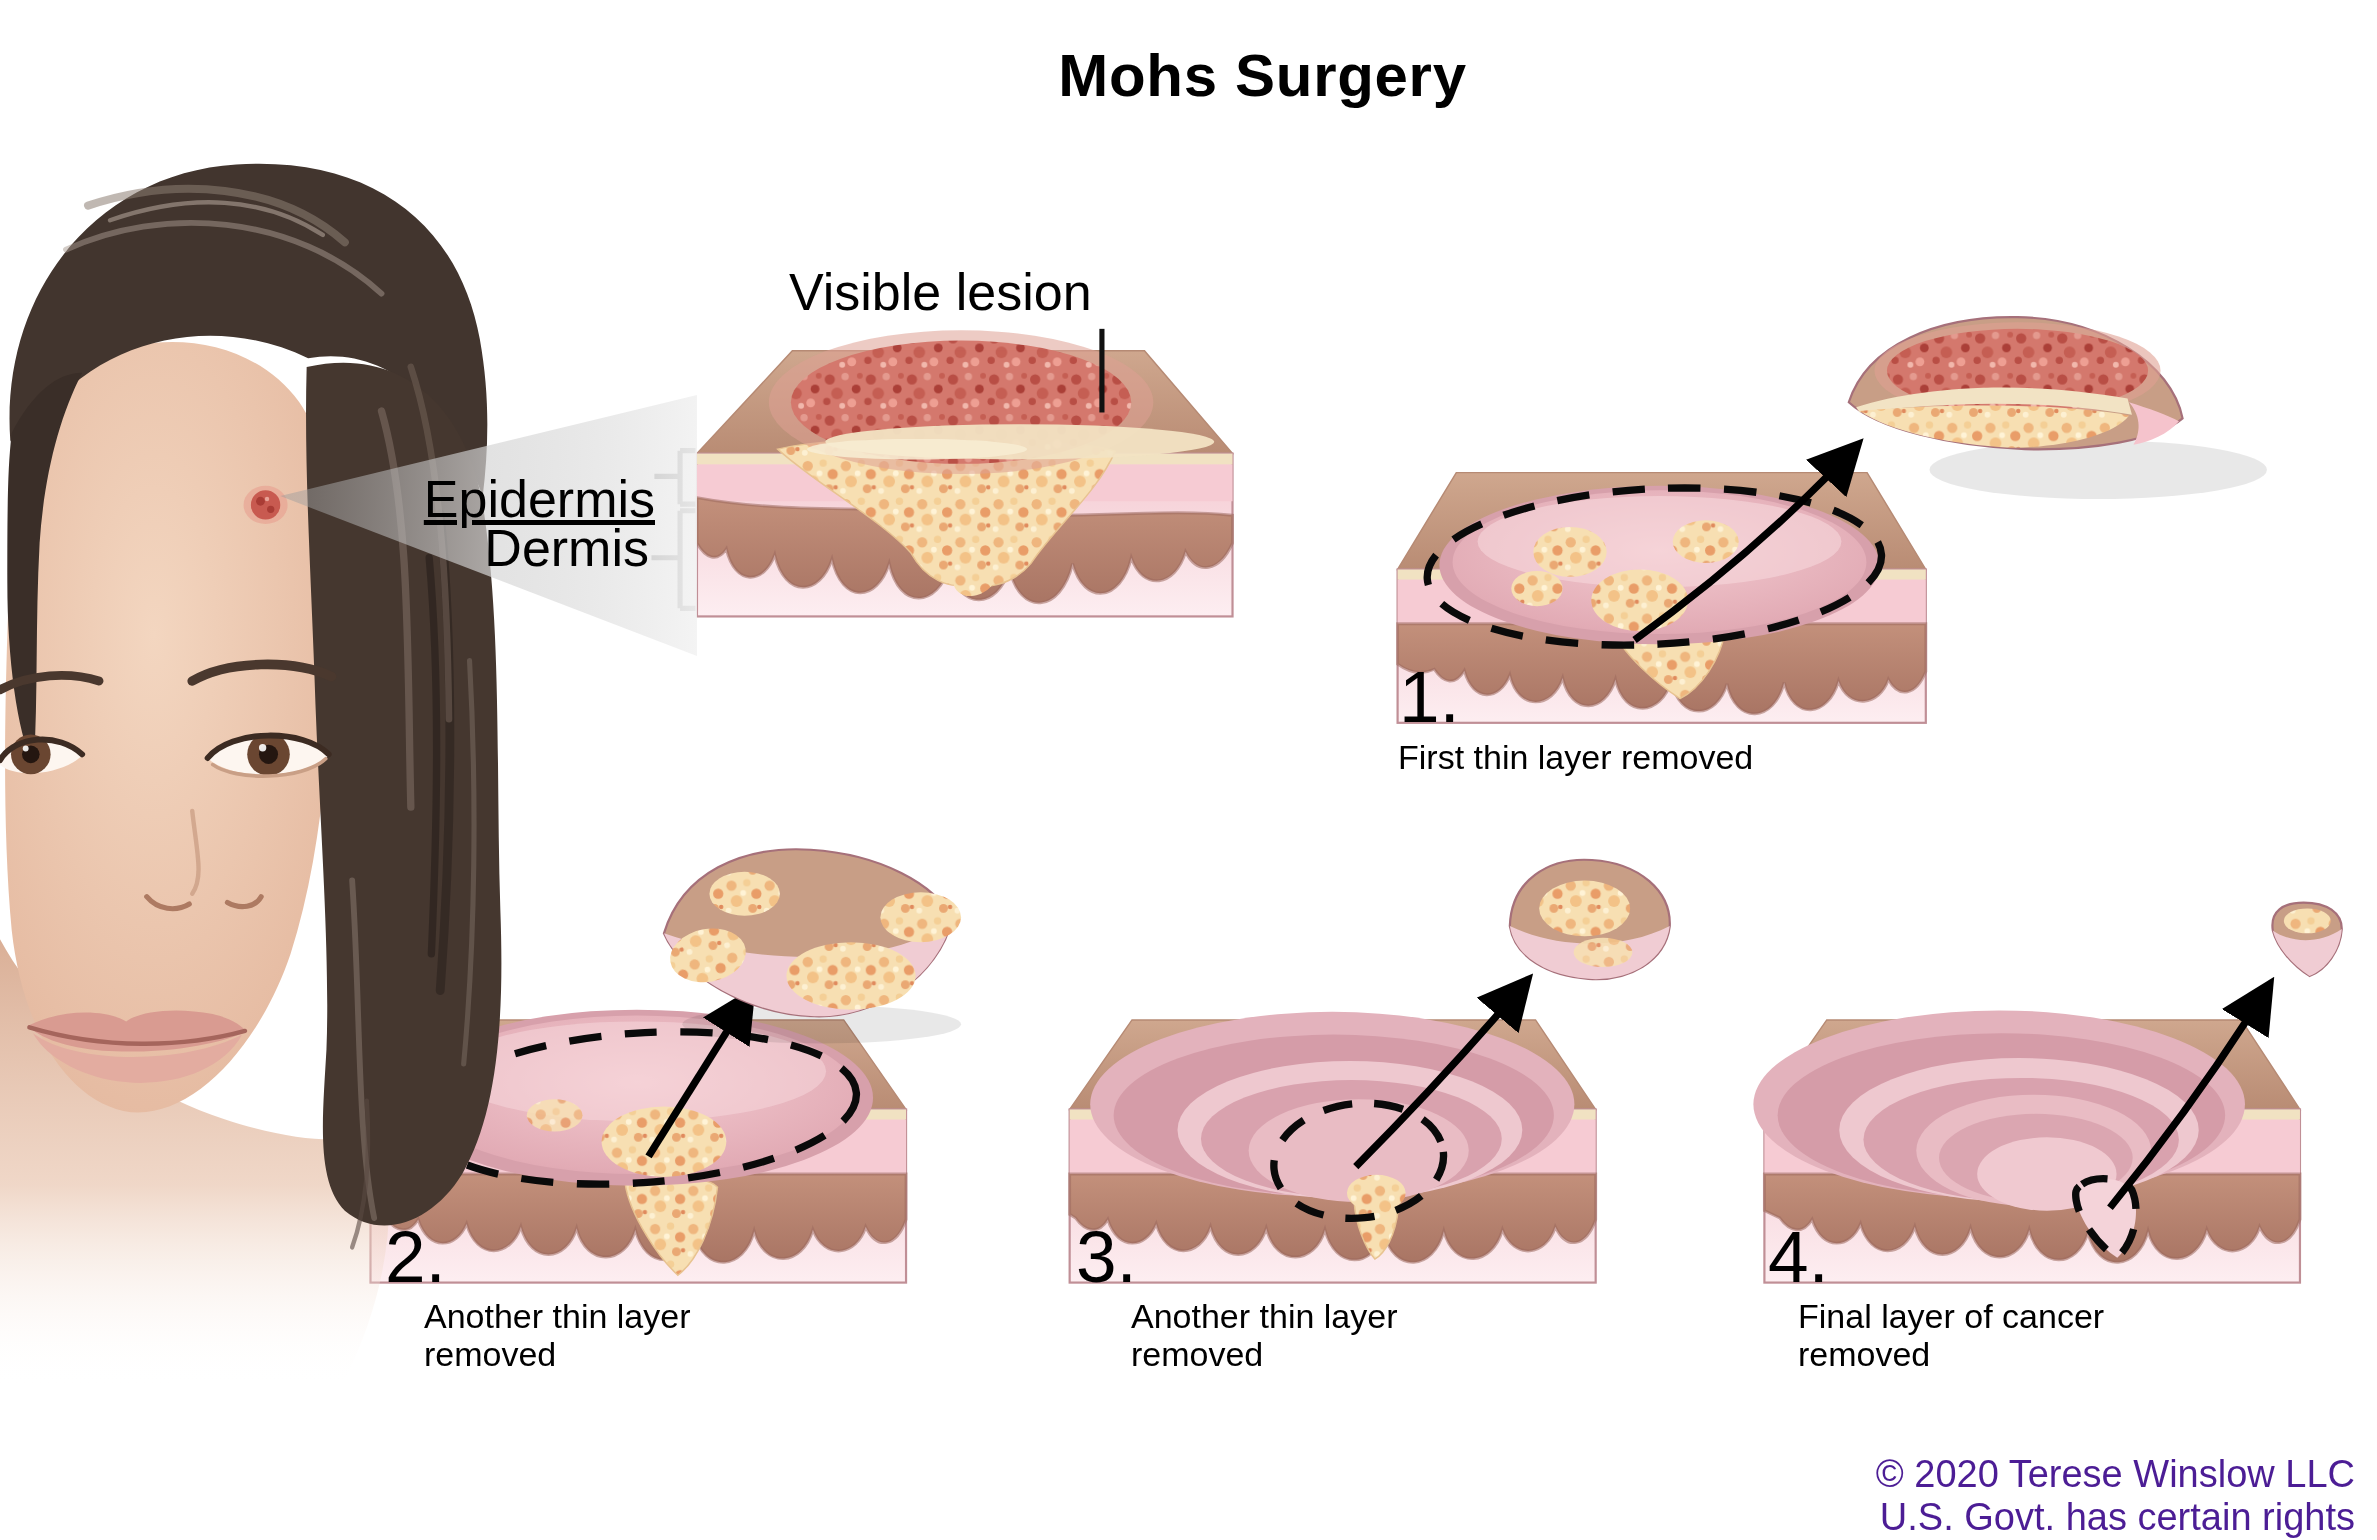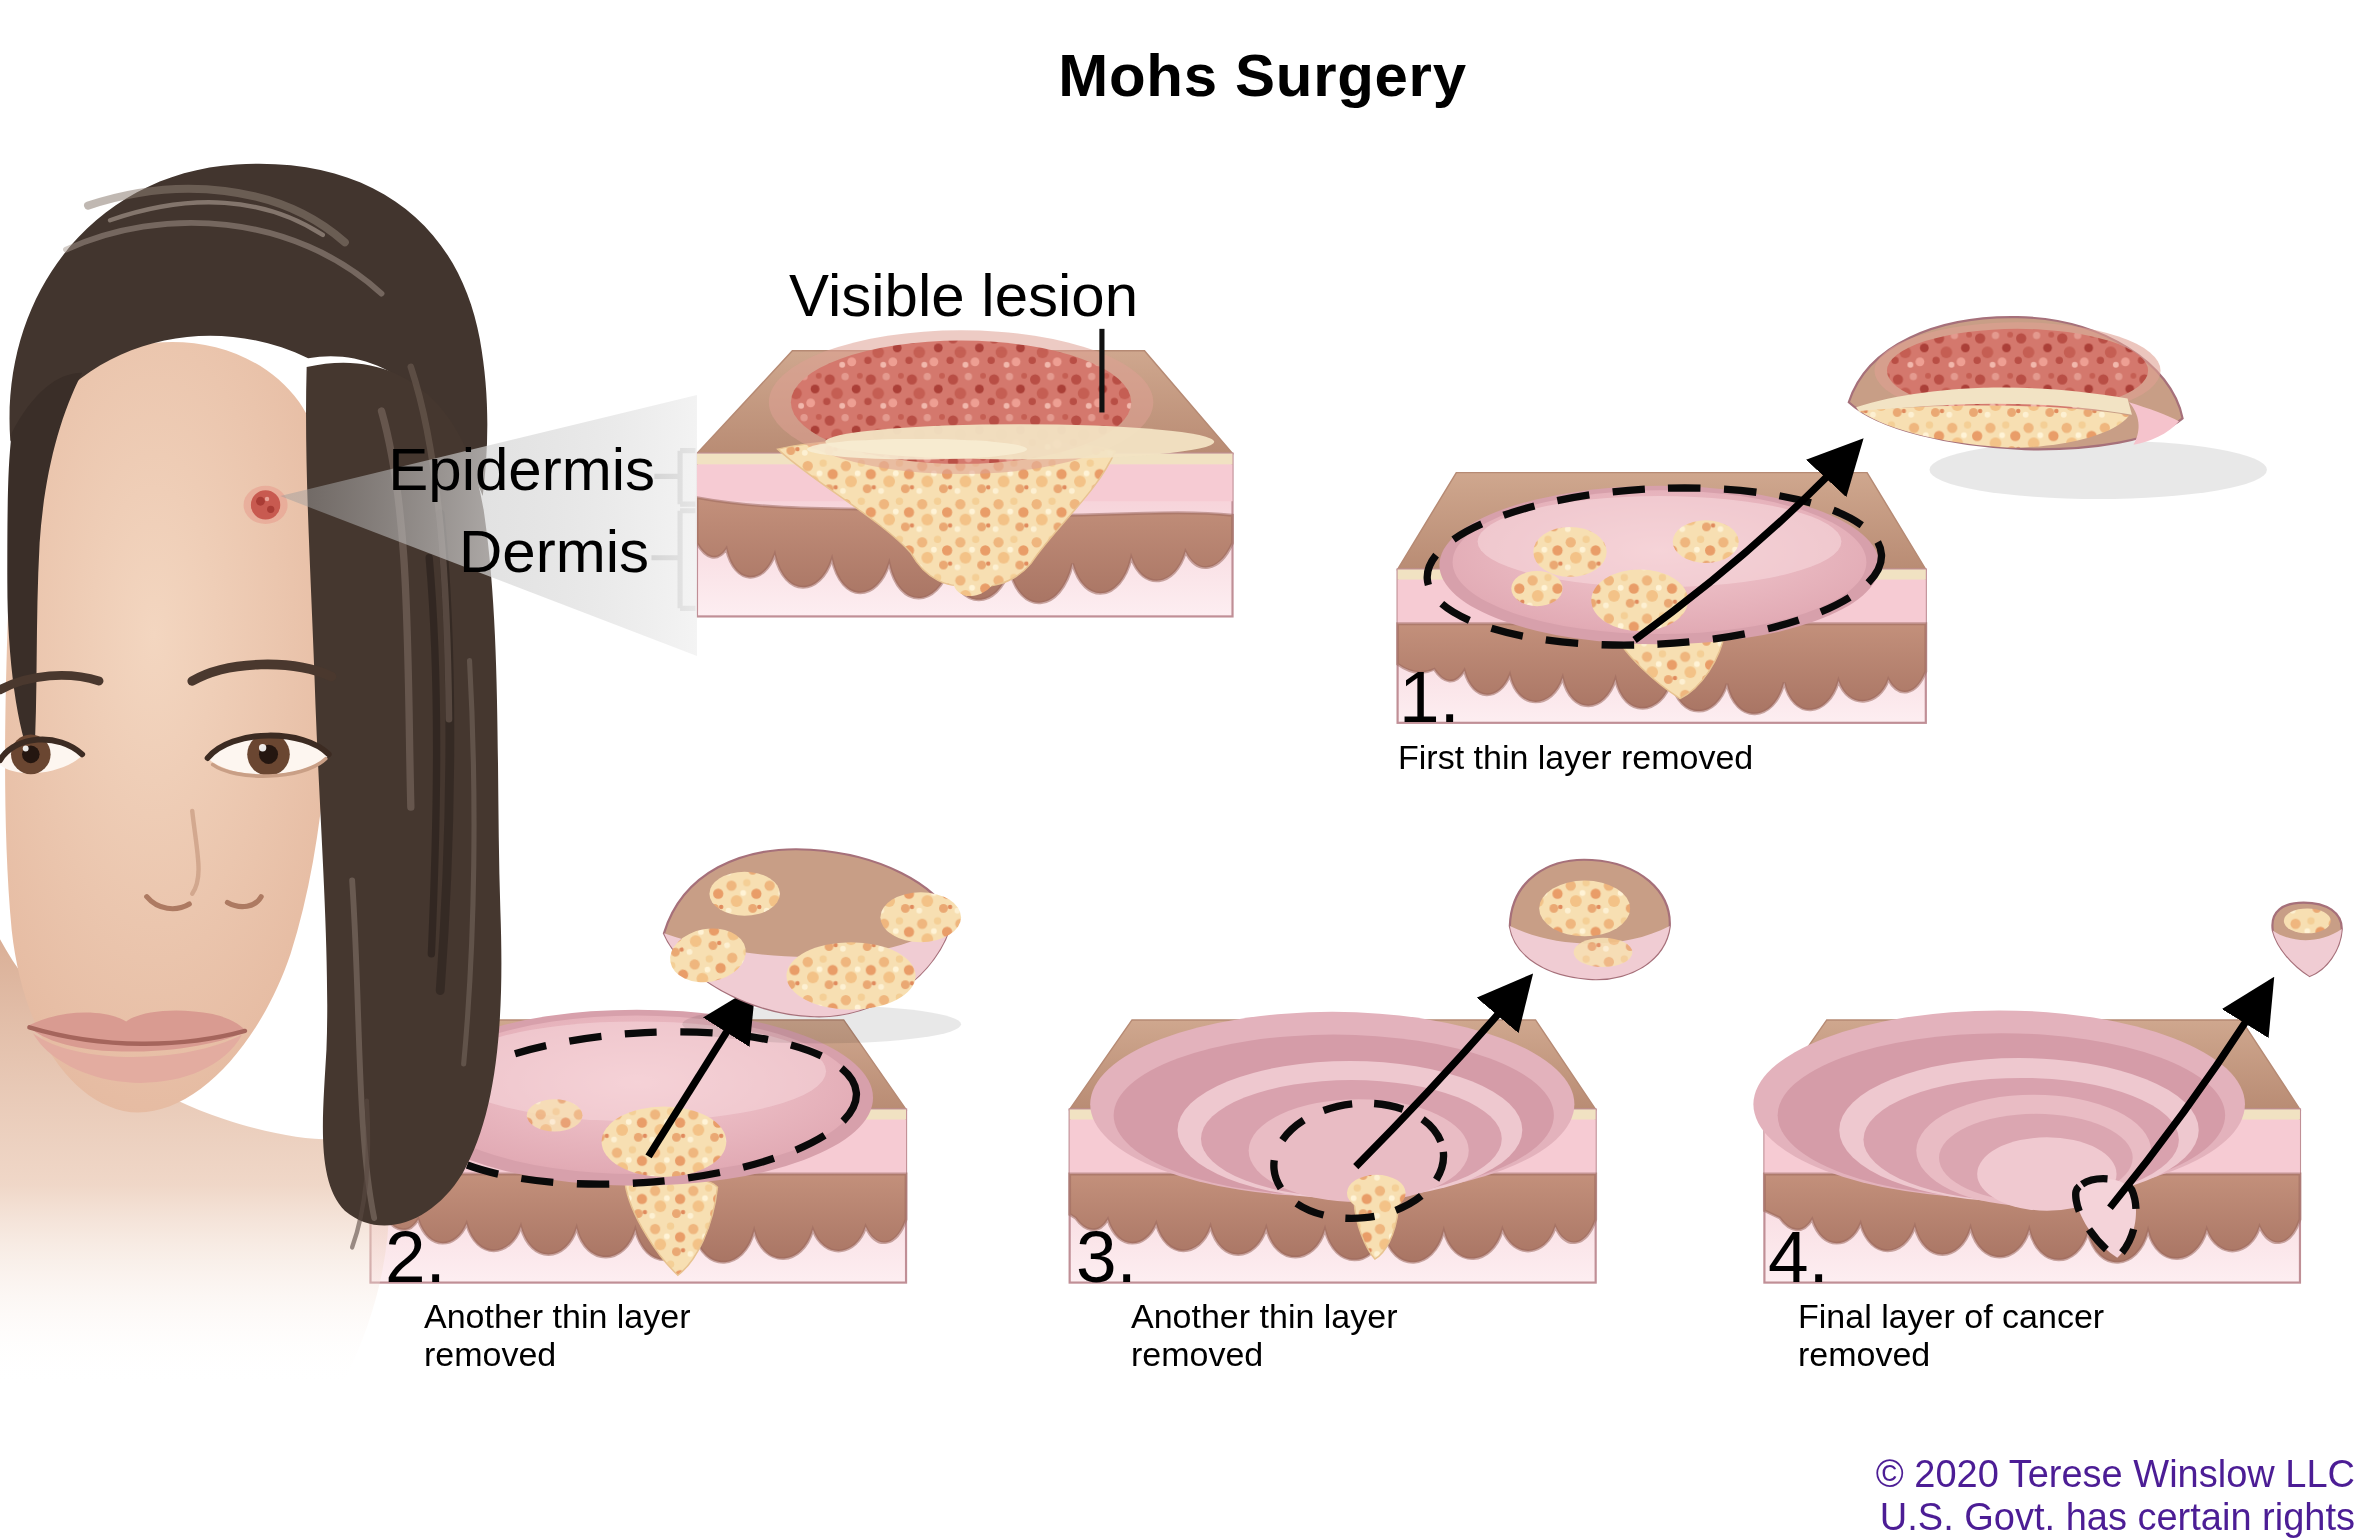--- a/index.html
+++ b/index.html
@@ -1,20 +1,20 @@
 <!DOCTYPE html>
 <html style="font-size:11.7px"><head>
 <meta charset="utf-8">
 <style>
   html,body{margin:0;padding:0;background:#fff;}
   .canvas{position:relative;width:2377px;height:1541px;background:#ffffff;overflow:hidden;
           font-family:"Liberation Sans",sans-serif;color:#000;}
   .abs{position:absolute;}
   .title{font-size:60px;font-weight:bold;letter-spacing:0.7px;text-align:center;}
-  .lbl{font-size:60px;line-height:1;white-space:nowrap;}
+  .lbl{font-size:52px;line-height:1;white-space:nowrap;}
   .ralign{text-align:right;}
   .num{font-size:73px;line-height:1;}
   .caption{font-size:34px;line-height:1.12;white-space:nowrap;}
   .credit{font-size:38px;line-height:1.12;color:#4c1d95;text-align:right;white-space:nowrap;}
   svg{position:absolute;left:0;top:0;}
 </style>
 </head>
 <body>
 
 <div class="canvas">
@@ -255,21 +255,21 @@
       <circle cx="364" cy="680" r="3" fill="#e8a297"></circle>
     </g>
   </g>
 
   <polygon points="382,676 950,538 950,894" fill="url(#beamG)"></polygon>
 </svg>
 
 <div class="abs title" style="left:147px;top:41px;width:2231px;">Mohs Surgery</div>
 
 <div class="abs lbl" style="left:789px;top:266px;">Visible lesion</div>
-<div class="abs lbl ralign" style="right:1722px;top:440px;">Epidermis</div>
+<div class="abs lbl ralign" style="right:1722px;top:473px;text-decoration:underline;">Epidermis</div>
 <div class="abs lbl ralign" style="right:1728px;top:522px;">Dermis</div>
 
 <div class="abs num" style="left:1399px;top:660px;">1.</div>
 <div class="abs caption" style="left:1398px;top:738px;">
   <div>First thin layer removed</div>
 </div>
 
 <div class="abs num" style="left:385px;top:1220px;">2.</div>
 <div class="abs caption" style="left:424px;top:1297px;">
   <div>Another thin layer</div>

